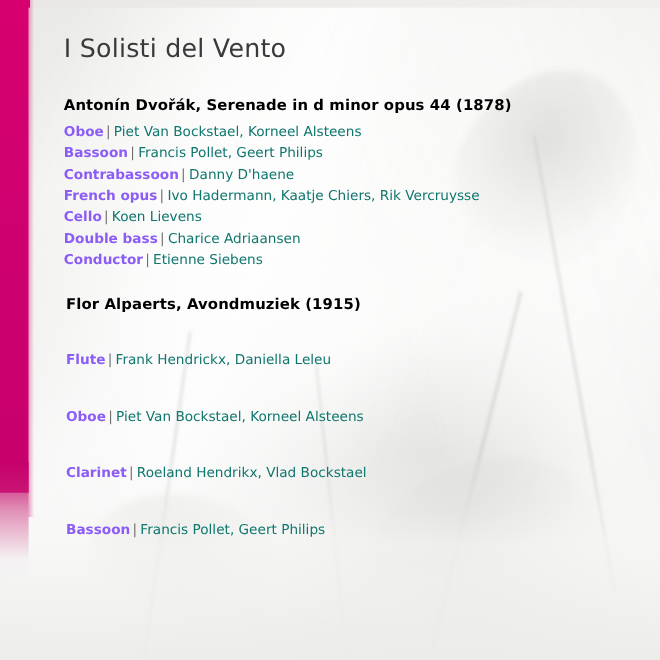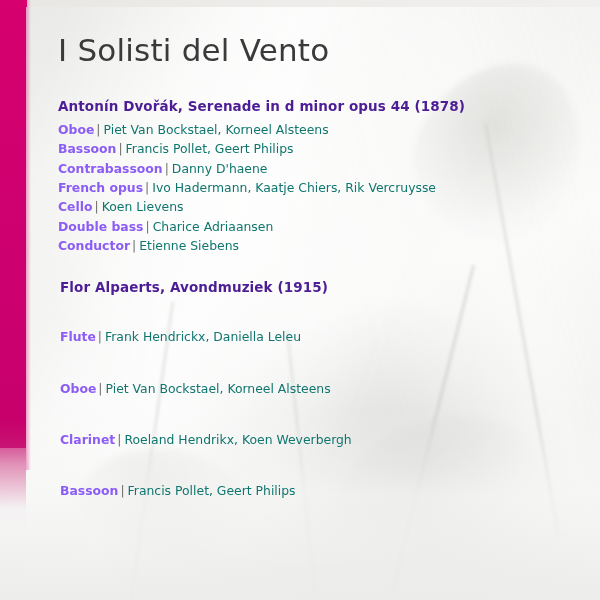--- a/index.html
+++ b/index.html
@@ -119,35 +119,35 @@
 
   
   .content {
     position: absolute;
     left: 58px;
     top: 32px;
     width: 520px;
   }
 
   .title {
-    font-size: 31px;
+    font-size: 23px;
     font-weight: 400;
     color: #3a3a3a;
     letter-spacing: 0.2px;
     margin: 0 0 30px 0;
     font-family: "DejaVu Sans", sans-serif;
   }
 
   .work {
     margin-bottom: 24px;
   }
   .work-heading {
     font-size: 13.5px;
     font-weight: bold;
-    color: #4c1d95;
+    color: #000000;
     margin: 0 0 6px 0;
     letter-spacing: 0.1px;
   }
   .work--second .work-heading {
     margin-left: 2px;
   }
   .line {
     font-size: 12.4px;
     color: #2d2d2d;
     line-height: 1.56;
@@ -231,21 +231,21 @@
     <section class="work work--second">
       <p class="work-heading">Flor Alpaerts, Avondmuziek (1915)</p>
 
       <div class="line">
         <span class="role">Flute</span><span class="sep">|</span><span class="players">Frank Hendrickx, Daniella Leleu</span>
       </div>
       <div class="line">
         <span class="role">Oboe</span><span class="sep">|</span><span class="players">Piet Van Bockstael, Korneel Alsteens</span>
       </div>
       <div class="line">
-        <span class="role">Clarinet</span><span class="sep">|</span><span class="players">Roeland Hendrikx, Koen Weverbergh</span>
+        <span class="role">Clarinet</span><span class="sep">|</span><span class="players">Roeland Hendrikx, Vlad Bockstael</span>
       </div>
       <div class="line">
         <span class="role">Bassoon</span><span class="sep">|</span><span class="players">Francis Pollet, Geert Philips</span>
       </div>
     </section>
 
   </div>
 </div>
 
 </body></html>

